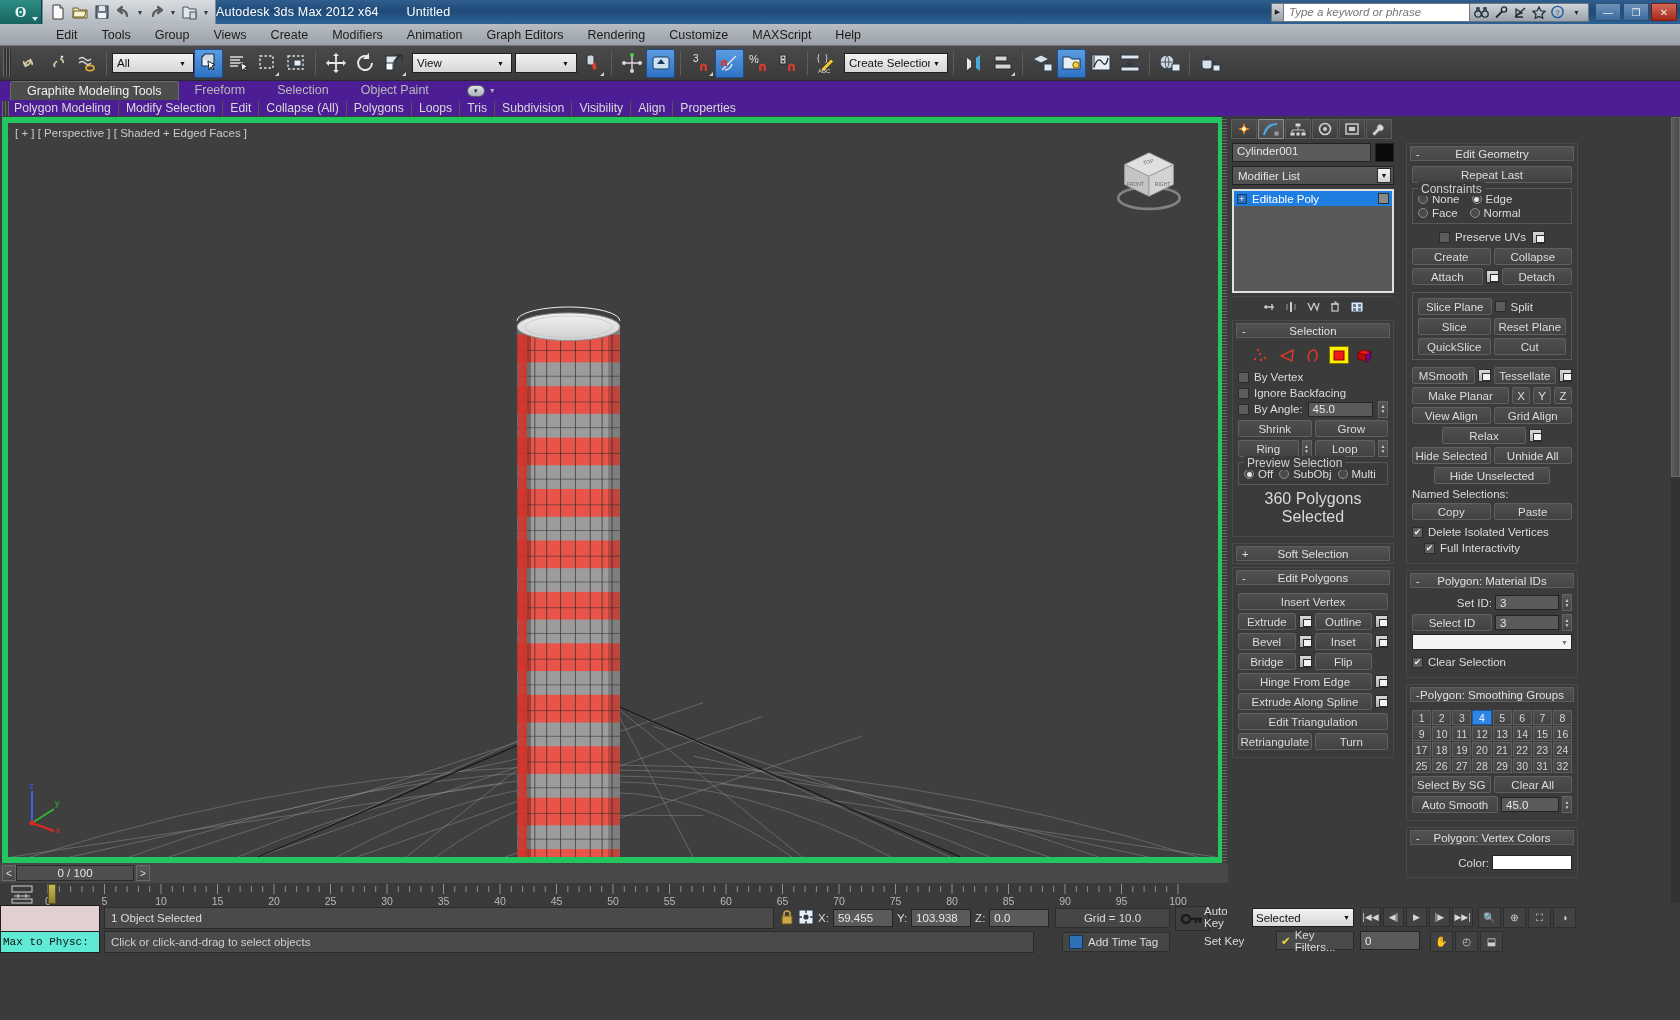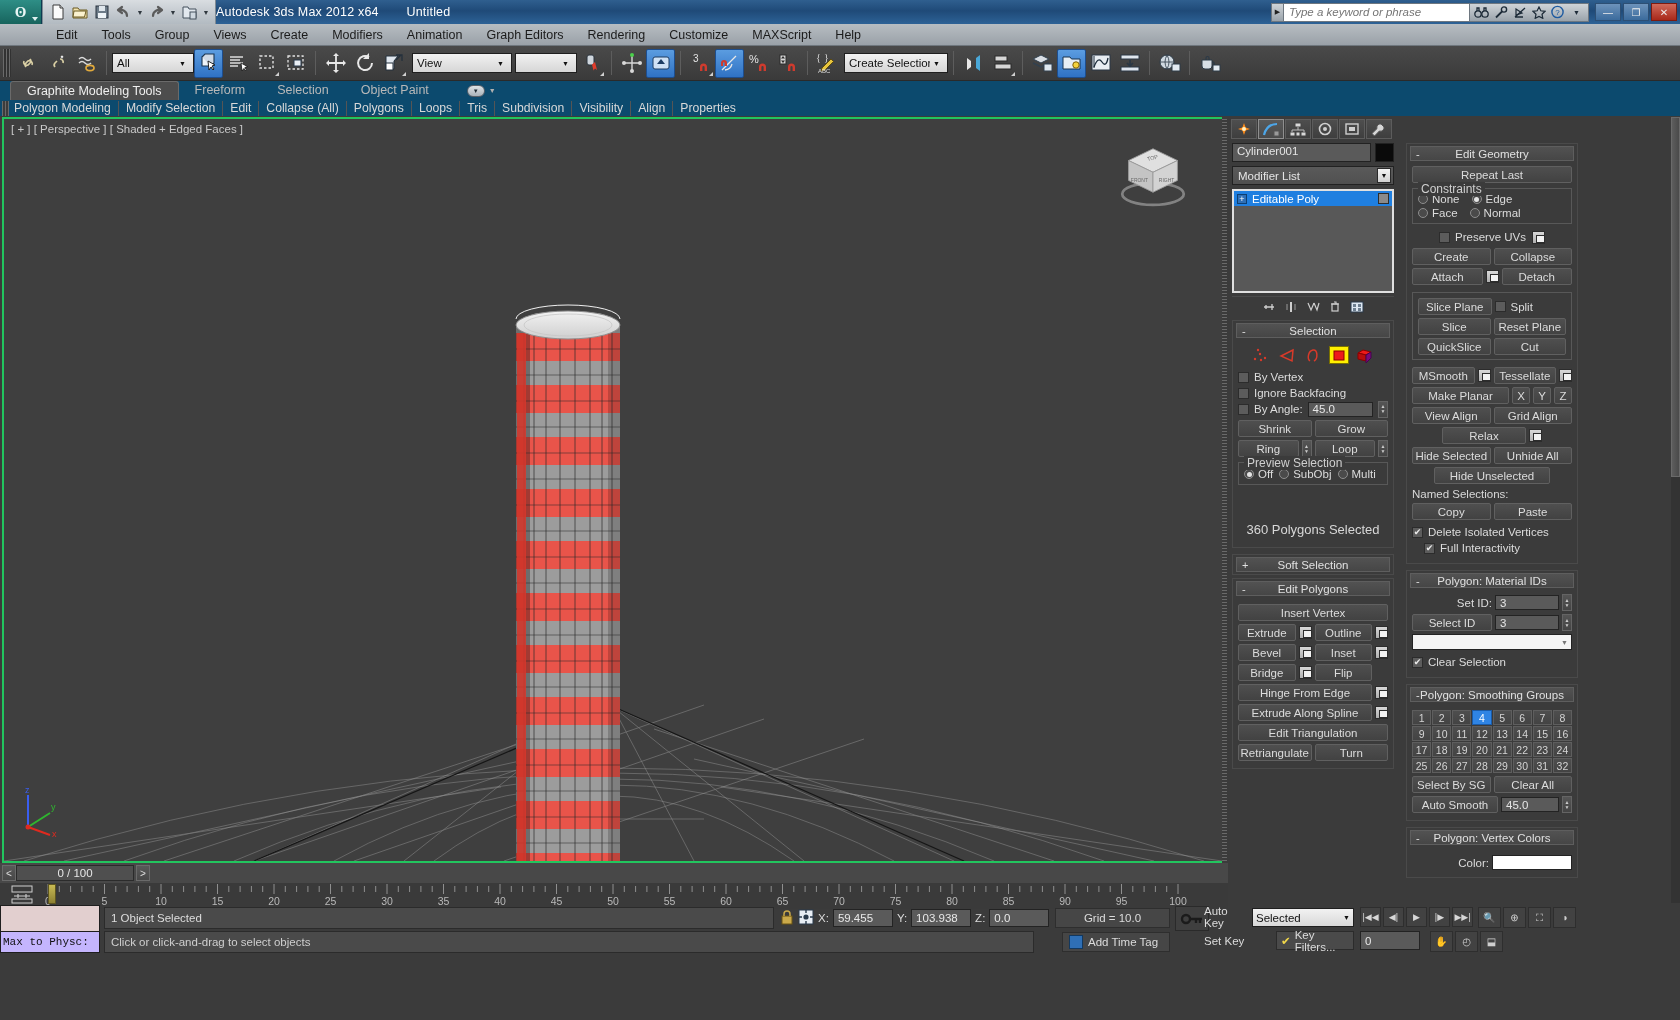--- a/index.html
+++ b/index.html
@@ -68,39 +68,39 @@
   .tb-btn.on{ background:linear-gradient(180deg,#5b9ce0,#2f72c4); border:1px solid #1d4e8f;}
   .tb-sep{ width:1px;height:24px;background:#5d5d5d; margin:0 5px;}
   .tb-combo{ height:20px; background:linear-gradient(180deg,#f2f2f2,#d6d6d6); border:1px solid #1f1f1f;
     display:flex;align-items:center; color:#111; font-size:11.5px; padding:0 4px; position:relative;}
   .tb-combo .cv{flex:1;}
   .tb-combo .ca{ width:13px;height:13px;display:flex;align-items:center;justify-content:center;font-size:7px;}
   .corner{ position:absolute; right:1px; bottom:1px; width:0;height:0;
     border-left:4px solid transparent; border-bottom:4px solid #cfcfcf;}
 
   
-  .ribbon{ position:absolute; left:0; top:81px; width:1680px; height:35px; background:#0c4a6e;}
+  .ribbon{ position:absolute; left:0; top:81px; width:1680px; height:35px; background:#4c1d95;}
   .ribbon-tabs{ position:absolute; left:10px; top:0; height:19px; display:flex; align-items:flex-end;}
   .rtab{ padding:2px 16px 2px 16px; font-size:12.5px; color:#b8b8b8; height:19px;}
   .rtab.active{ background:#4d4d4d; color:#efefef; border:1px solid #6a6a6a; border-bottom:none;
      border-radius:3px 3px 0 0;}
   .rtab-dd{ display:flex; align-items:center; gap:4px; margin-left:22px; height:19px;}
   .rtab-dd .pill{ width:18px;height:12px;background:linear-gradient(180deg,#dde2e6,#a9b2ba);
      border:1px solid #57606a; border-radius:6px; display:flex;align-items:center;justify-content:center;
      font-size:6px;color:#1b2730;}
   .ribbon-row2{ position:absolute; left:10px; top:20px; height:15px; display:flex; align-items:center;}
   .rpanel{ padding:0 7px; font-size:12.2px; color:#d8d8d8; border-right:1px solid #555; height:15px; line-height:14px;}
   .rpanel:first-child{padding-left:4px;}
   .rib-grip{ position:absolute; left:2px; top:20px; width:7px;height:15px;
     background:repeating-linear-gradient(90deg,#6a6a6a 0 1px,#3c3c3c 1px 3px); }
 
   
   .viewport{
     position:absolute; left:2px; top:117px; width:1222px; height:746px;
-    background:#3f3f3f; border:2px solid #22c55e; overflow:hidden;
+    background:#3f3f3f; border:6px solid #22c55e; overflow:hidden;
   }
   .vp-label{ position:absolute; left:7px; top:4px; font-size:11.5px; color:#c9c9c9;}
   .vp-grid{ position:absolute; left:0; top:0; width:100%; height:100%;}
   .viewcube{ position:absolute; right:28px; top:18px; width:82px; height:76px;}
   .axis-tripod{ position:absolute; left:16px; bottom:22px; width:56px;height:56px;}
 
   
   .cmdpanel{ position:absolute; left:1228px; top:117px; width:452px; height:786px;
      background:#3b3b3b; }
   .cp-tabs{ display:flex; gap:1px; padding:2px 3px 0 3px; height:22px;}
@@ -160,21 +160,21 @@
     display:flex;flex-direction:column;align-items:center;justify-content:center; font-size:5px; color:#ccc; line-height:5px;}
   .sqbtn{ width:13px;height:13px; background:linear-gradient(180deg,#d8d8d8,#b0b0b0); border:1px solid #2c2c2c;
     position:relative;}
   .sqbtn::after{ content:""; position:absolute; left:3px; top:3px; width:7px;height:6px;
     border:1px solid #2c2c2c; background:#f2f2f2;}
   .numfield{ height:15px; background:#5a5a5a; border:1px solid #232323; color:#e6e6e6;
     font-size:11.5px; padding:0 4px; display:flex; align-items:center;}
   .grpbox{ border:1px solid #585858; margin-top:5px; padding:4px 5px 4px 5px; position:relative;}
   .grpbox > .lbl{ position:absolute; top:-7px; left:5px; background:#3b3b3b; padding:0 3px;
     font-size:12px; color:#cfcfcf;text-align:right;}
-  .centertext{ text-align:center; font-size:13px; color:#d8d8d8; padding:5px 0 3px 0;margin-top:32px;}
+  .centertext{ text-align:center; font-size:16px; color:#d8d8d8; padding:5px 0 3px 0;}
   .lblline{ font-size:11.5px; color:#d8d8d8; margin-top:4px;}
   .sgrid{ display:grid; grid-template-columns:repeat(8,1fr); gap:1px; margin-top:3px;}
   .sgrid .sg{ height:15px; background:linear-gradient(180deg,#4e4e4e,#434343); border:1px solid #5e5e5e;
     font-size:10.5px; color:#d4d4d4; display:flex;align-items:center;justify-content:center;}
   .sgrid .sg.on{ background:#2f84e4; color:#fff; border-color:#1a5ba8;}
 
   
   .trackbar{ position:absolute; left:0; top:863px; width:1228px; height:20px; background:#484848;
      display:flex; align-items:center; }
   .tb-arrow{ width:14px;height:16px; background:linear-gradient(180deg,#585858,#484848); border:1px solid #6a6a6a;
@@ -182,21 +182,21 @@
   .framefield{ width:118px; height:16px; background:#4f4f4f; border:1px solid #2b2b2b; color:#e6e6e6;
      font-size:11.5px; display:flex; align-items:center; justify-content:center;}
   .ruler{ position:absolute; left:0; top:883px; width:1228px; height:26px; background:#3a3a3a;}
   .ruler-icon{ position:absolute; left:10px; top:884px; width:24px; height:20px;}
   .slider-thumb{ position:absolute; left:48px; top:884px; width:8px; height:20px;
      background:linear-gradient(180deg,#c8ba54,#8c8032); border:1px solid #5e5620;}
 
   .statusleft{ position:absolute; left:0; top:905px; width:100px; height:48px;
      background:#e2d0d0; border:1px solid #1e1e1e;}
   .statusleft .top{ height:25px; background:#e2cfcf;}
-  .statusleft .bot{ height:21px; background:#c4b5fd; color:#111; font-family:"Liberation Mono",monospace;
+  .statusleft .bot{ height:21px; background:#5eead4; color:#111; font-family:"Liberation Mono",monospace;
      font-size:11px; display:flex; align-items:center; padding-left:2px; border-top:1px solid #1e1e1e;}
 
   .statusbar{ position:absolute; left:104px; top:907px; width:670px; height:22px;
      background:#4a4a4a; border:1px solid #2b2b2b; color:#ddd; font-size:11.5px;
      display:flex; align-items:center; padding-left:6px;}
   .promptbar{ position:absolute; left:104px; top:931px; width:930px; height:22px;
      background:#4a4a4a; border:1px solid #2b2b2b; color:#cfcfcf; font-size:11.5px;
      display:flex; align-items:center; padding-left:6px;}
   .coordbar{ position:absolute; left:780px; top:907px; width:360px; height:22px;
      display:flex; align-items:center; gap:4px;}

